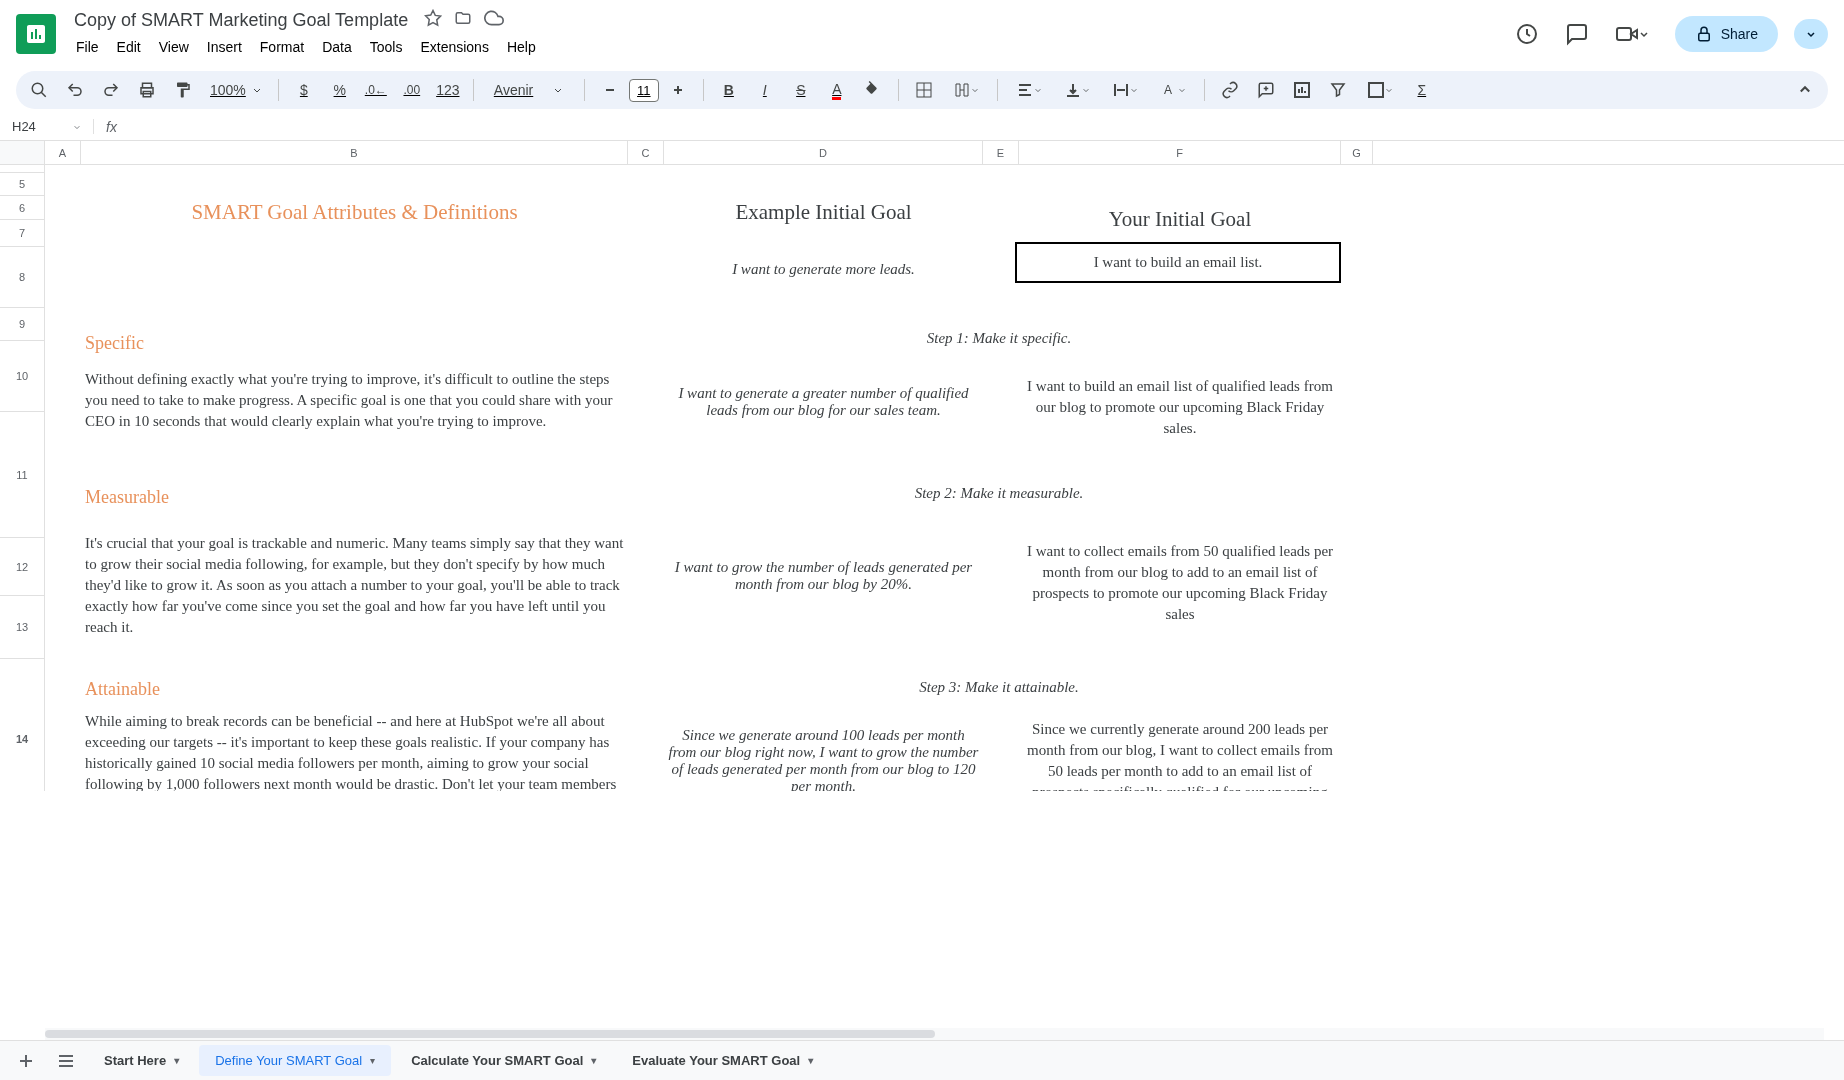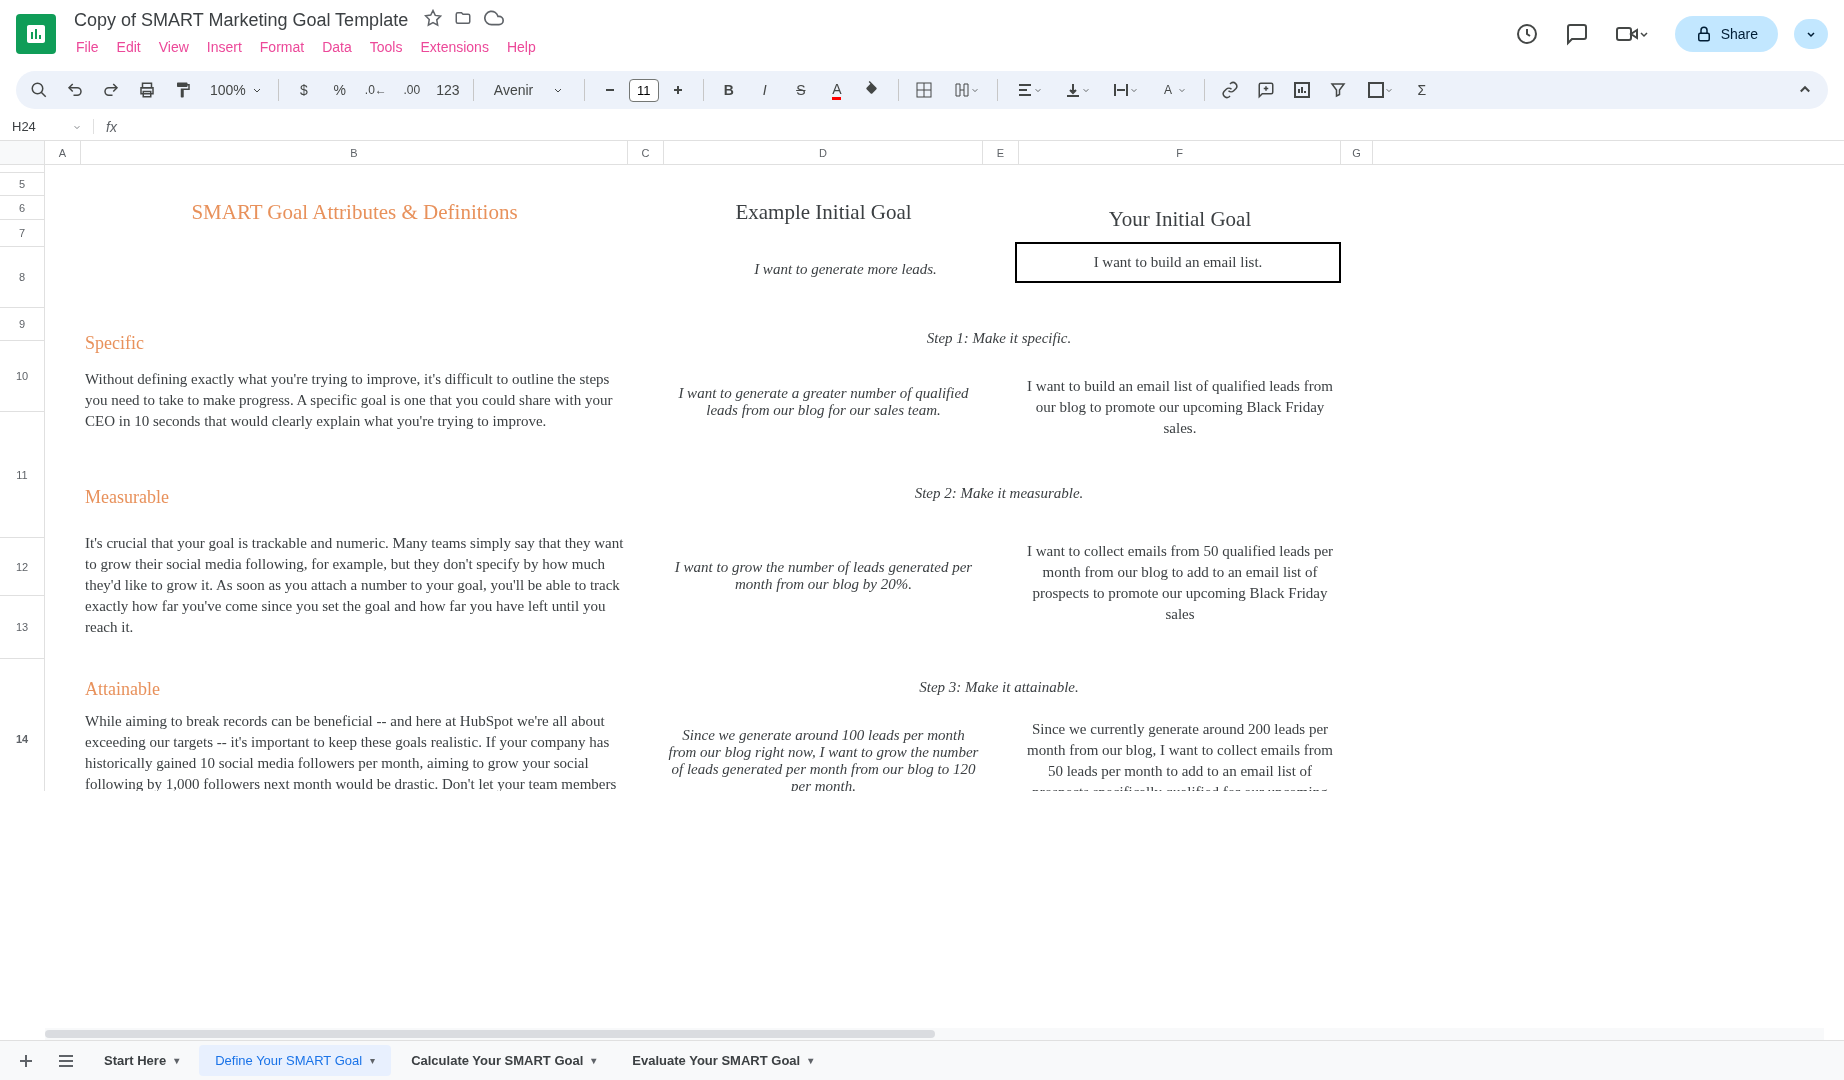--- a/index.html
+++ b/index.html
@@ -7,27 +7,27 @@
 
 .header { display: flex; align-items: center; padding: 8px 16px; gap: 12px; }
 .logo { width: 40px; height: 40px; background: #0f9d58; border-radius: 4px; display: flex; align-items: center; justify-content: center; }
 .logo svg { width: 24px; height: 24px; fill: white; }
 .title-area { flex: 1; }
 .title-row { display: flex; align-items: flex-start; gap: 10px; }
 .doc-title { font-size: 18px; color: #3c4043; padding: 2px 6px; }
 .title-icons { display: flex; gap: 12px; align-items: center; }
 .title-icons span { color: #5f6368; cursor: pointer; }
 .menu-row { display: flex; gap: 2px; margin-top: 2px; }
-.menu-item { padding: 4px 8px; font-size: 14px; color: #ec4899; cursor: pointer; border-radius: 4px; }
+.menu-item { padding: 4px 8px; font-size: 14px; color: #000000; cursor: pointer; border-radius: 4px; }
 .header-right { display: flex; align-items: center; gap: 26px; }
 .header-icon { color: #5f6368; cursor: pointer; display: flex; align-items: center; }
 .share-btn { background: #c2e7ff; border-radius: 40px; padding: 9px 20px; display: flex; align-items: center; gap: 8px; font-size: 14px; font-weight: 500; color: #001d35; cursor: pointer; }
 .share-caret { background: #c2e7ff; border-radius: 40px; padding: 10px 12px; cursor: pointer; margin-left: -10px; }
 
-.toolbar { display: flex; align-items: center; gap: 6px; margin: 4px 16px; padding: 4px 8px; background: #edf2fa; border-radius: 24px; }
+.toolbar { display: flex; align-items: center; gap: 6px; margin: 4px 16px; padding: 4px 8px; background: #edf2fa; border-radius: 24px; text-decoration: underline; }
 .tb-btn { width: 30px; height: 30px; display: flex; align-items: center; justify-content: center; border-radius: 4px; cursor: pointer; color: #444746; }
 .tb-sep { width: 1px; height: 22px; background: #c7c7c7; margin: 0 4px; }
 .zoom-box { display: flex; align-items: center; gap: 6px; padding: 2px 6px; cursor: pointer; }
 .font-box { display: flex; align-items: center; gap: 20px; padding: 4px 10px; cursor: pointer; min-width: 90px; }
 .font-size-box { display: flex; align-items: center; gap: 4px; }
 .font-size-input { width: 30px; text-align: center; border: 1px solid #747775; border-radius: 4px; padding: 3px 2px; font-size: 13px; }
 .tb-text { font-size: 14px; color: #444746; }
 .tb-bold { font-weight: bold; }
 
 .formula-bar { display: flex; align-items: center; border-bottom: 1px solid #e0e0e0; height: 28px; }
@@ -364,21 +364,21 @@
       <div class="row-h r11">11</div>
       <div class="row-h r12">12</div>
       <div class="row-h r13">13</div>
       <div class="row-h r14">14</div>
 
     </div>
     <div class="cells">
       <div class="cell section-title section-title-orange" style="left:36px;top:31px;width:547px">SMART Goal Attributes &amp; Definitions</div>
       <div class="cell section-title" style="left:619px;top:31px;width:319px">Example Initial Goal</div>
       <div class="cell section-title" style="left:974px;top:38px;width:322px">Your Initial Goal</div>
-      <div class="cell italic-text" style="left:641px;top:92px;width:319px">I want to generate more leads.</div>
+      <div class="cell italic-text" style="left:619px;top:92px;width:319px">I want to generate more leads.</div>
       <div class="your-goal-box" style="position:absolute;left:970px;top:77px;width:326px">I want to build an email list.</div>
       <div class="cell attr-title" style="left:36px;top:164px">Specific</div>
       <div class="cell italic-text" style="left:619px;top:161px;width:670px">Step 1: Make it specific.</div>
       <div class="cell body-text" style="left:36px;top:200px;width:547px">Without defining exactly what you're trying to improve, it's difficult to outline the steps you need to take to make progress. A specific goal is one that you could share with your CEO in 10 seconds that would clearly explain what you're trying to improve.</div>
       <div class="cell italic-text" style="left:619px;top:216px;width:319px">I want to generate a greater number of qualified leads from our blog for our sales team.</div>
       <div class="cell body-text" style="left:974px;top:207px;width:322px;text-align:center">I want to build an email list of qualified leads from our blog to promote our upcoming Black Friday sales.</div>
       <div class="cell attr-title" style="left:36px;top:318px">Measurable</div>
       <div class="cell italic-text" style="left:619px;top:316px;width:670px">Step 2: Make it measurable.</div>
       <div class="cell body-text" style="left:36px;top:364px;width:547px">It's crucial that your goal is trackable and numeric. Many teams simply say that they want to grow their social media following, for example, but they don't specify by how much they'd like to grow it. As soon as you attach a number to your goal, you'll be able to track exactly how far you've come since you set the goal and how far you have left until you reach it.</div>
       <div class="cell italic-text" style="left:619px;top:390px;width:319px">I want to grow the number of leads generated per month from our blog by 20%.</div>

